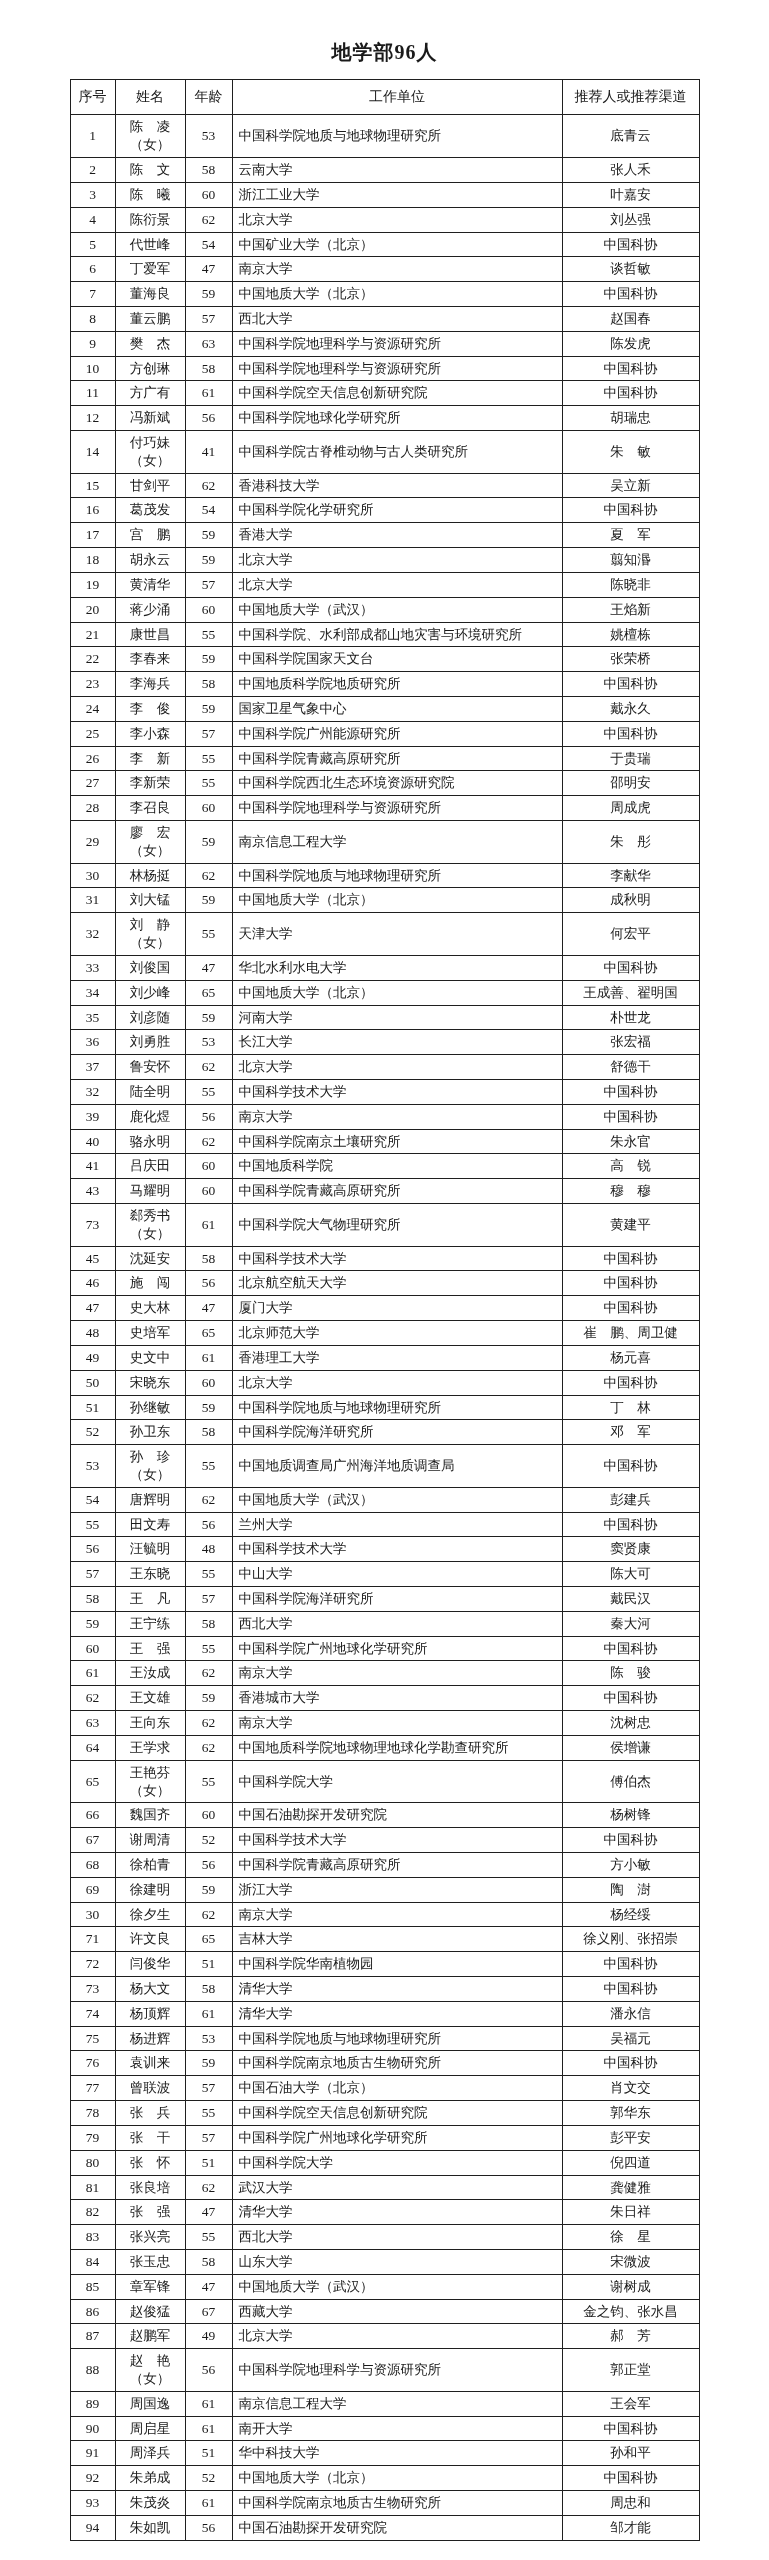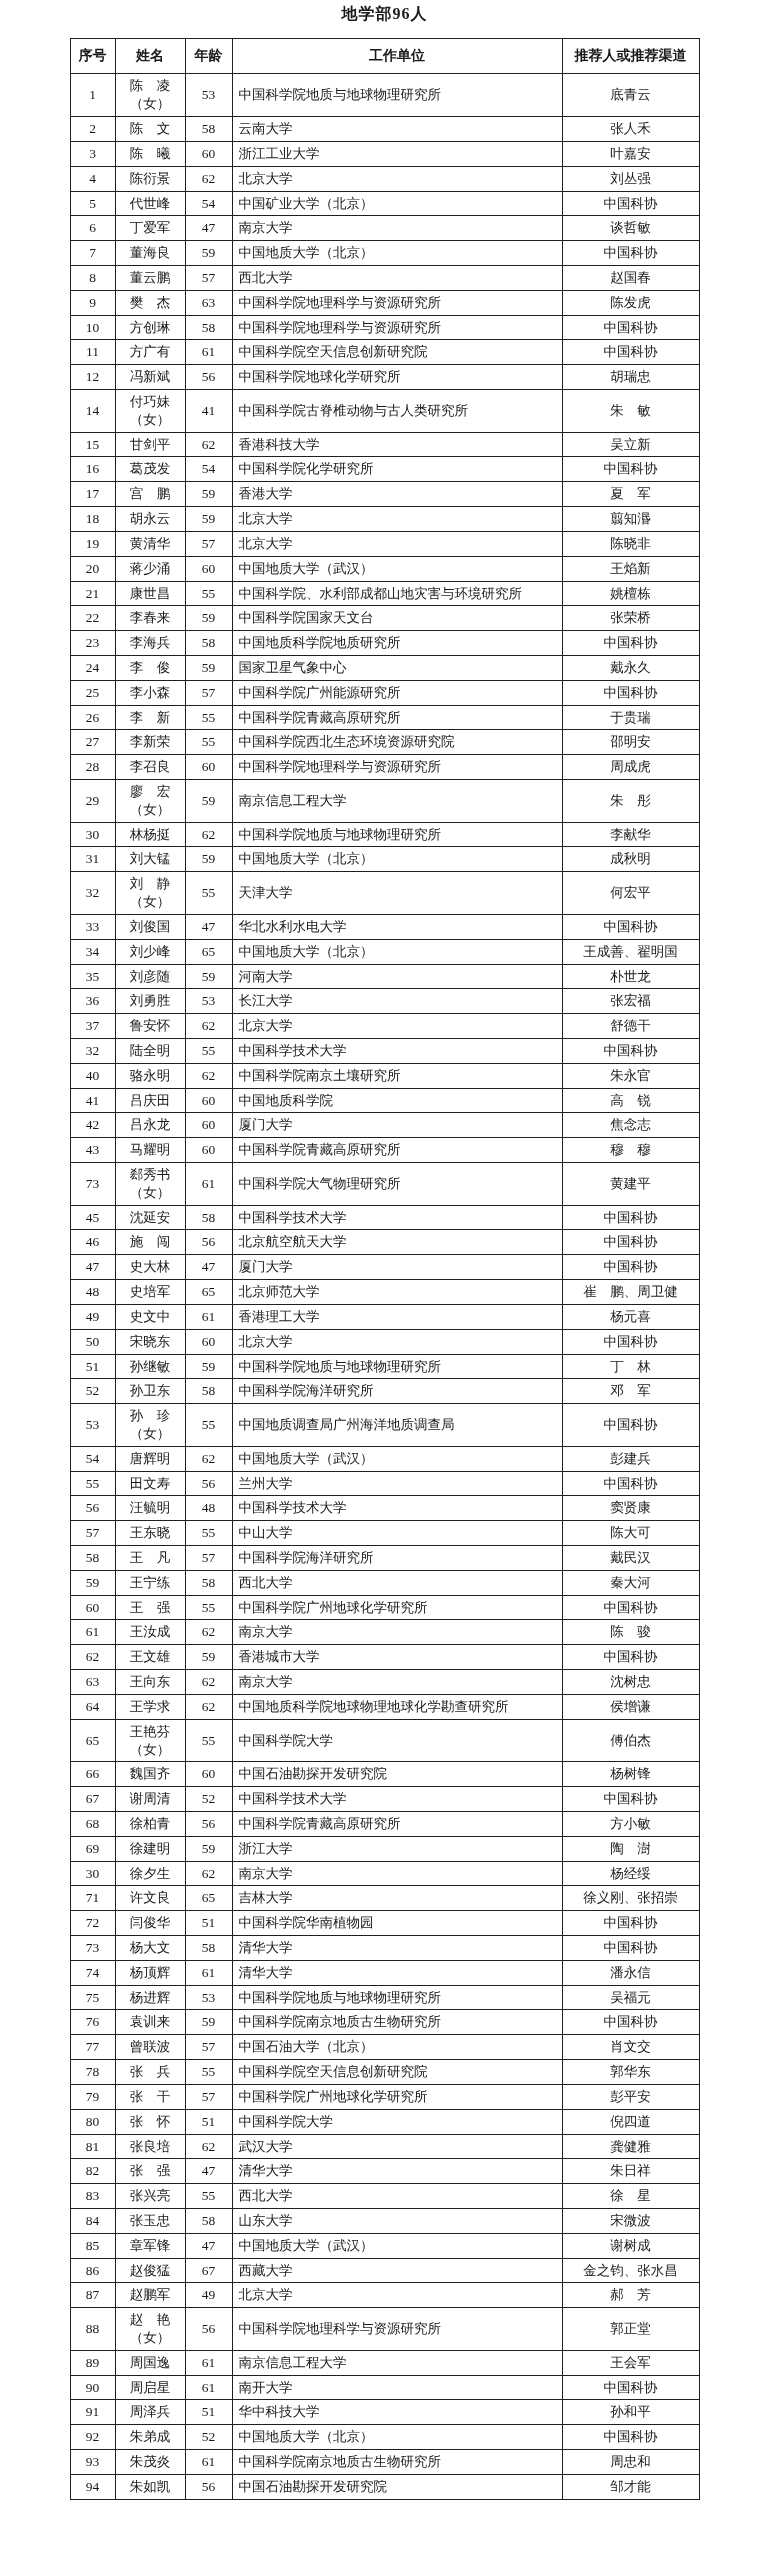--- a/index.html
+++ b/index.html
@@ -5,24 +5,24 @@
   html,body{margin:0;padding:0;}
   body{
     width:769px;
     min-height:2560px;
     background:#ffffff;
     color:#1a1a1a;
     font-family:"Liberation Serif","DejaVu Serif",serif;
   }
   .title{
     text-align:center;
-    font-size:16px;
+    font-size:20px;
     font-weight:bold;
     letter-spacing:1px;
-    padding-top:4px;
+    padding-top:39px;
     margin:0 0 13px 0;
   }
   table.cand{
     border-collapse:collapse;
     table-layout:fixed;
     width:629px;
     margin:0 auto;
   }
   table.cand col.c-no{width:45px;}
   table.cand col.c-name{width:70px;}
@@ -33,21 +33,21 @@
     border:1px solid #1f1f1f;
     font-size:13.5px;
     line-height:1.32;
     padding:3px 2px;
     text-align:center;
     vertical-align:middle;
     overflow:hidden;
   }
   table.cand th{
     font-size:14px;
-    font-weight:bold;
+    font-weight:normal;
     padding:8px 2px;
   }
   table.cand td.name{white-space:pre-line;}
   table.cand td.unit{
     text-align:left;
     padding-left:6px;
     padding-right:3px;
   }
 </style>
 </head>
@@ -367,44 +367,44 @@
   </tr>
 
   <tr>
     <td>32</td>
     <td class="name">陆全明</td>
     <td>55</td>
     <td class="unit">中国科学技术大学</td>
     <td>中国科协</td>
   </tr>
 
+  <tr>
+    <td>39</td>
+    <td class="name">鹿化煜</td>
+    <td>56</td>
+    <td class="unit">南京大学</td>
+    <td>中国科协</td>
+  </tr>
 
   <tr>
     <td>40</td>
     <td class="name">骆永明</td>
     <td>62</td>
     <td class="unit">中国科学院南京土壤研究所</td>
     <td>朱永官</td>
   </tr>
 
   <tr>
     <td>41</td>
     <td class="name">吕庆田</td>
     <td>60</td>
     <td class="unit">中国地质科学院</td>
     <td>高　锐</td>
   </tr>
 
-  <tr>
-    <td>42</td>
-    <td class="name">吕永龙</td>
-    <td>60</td>
-    <td class="unit">厦门大学</td>
-    <td>焦念志</td>
-  </tr>
 
   <tr>
     <td>43</td>
     <td class="name">马耀明</td>
     <td>60</td>
     <td class="unit">中国科学院青藏高原研究所</td>
     <td>穆　穆</td>
   </tr>
 
   <tr>

